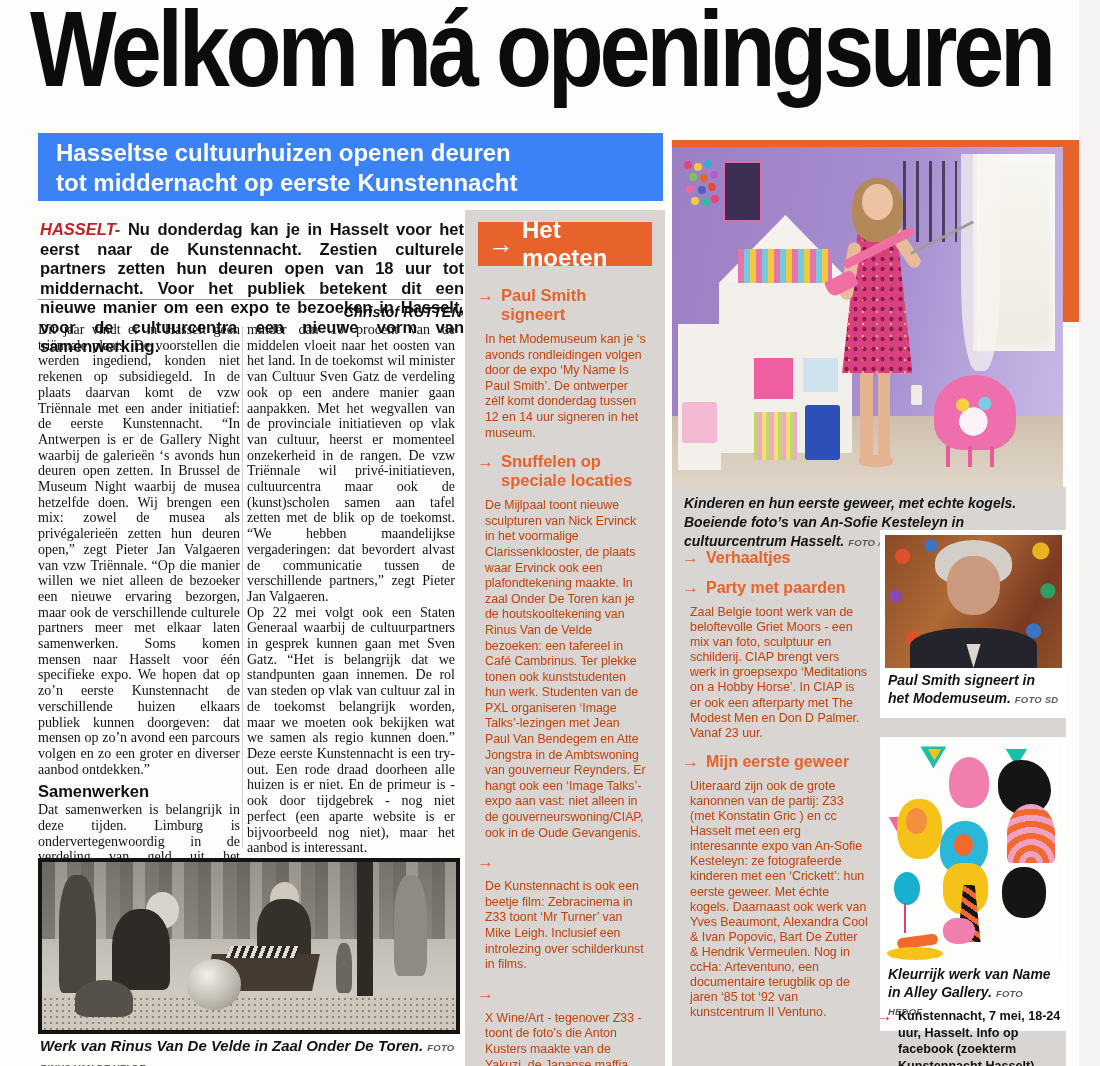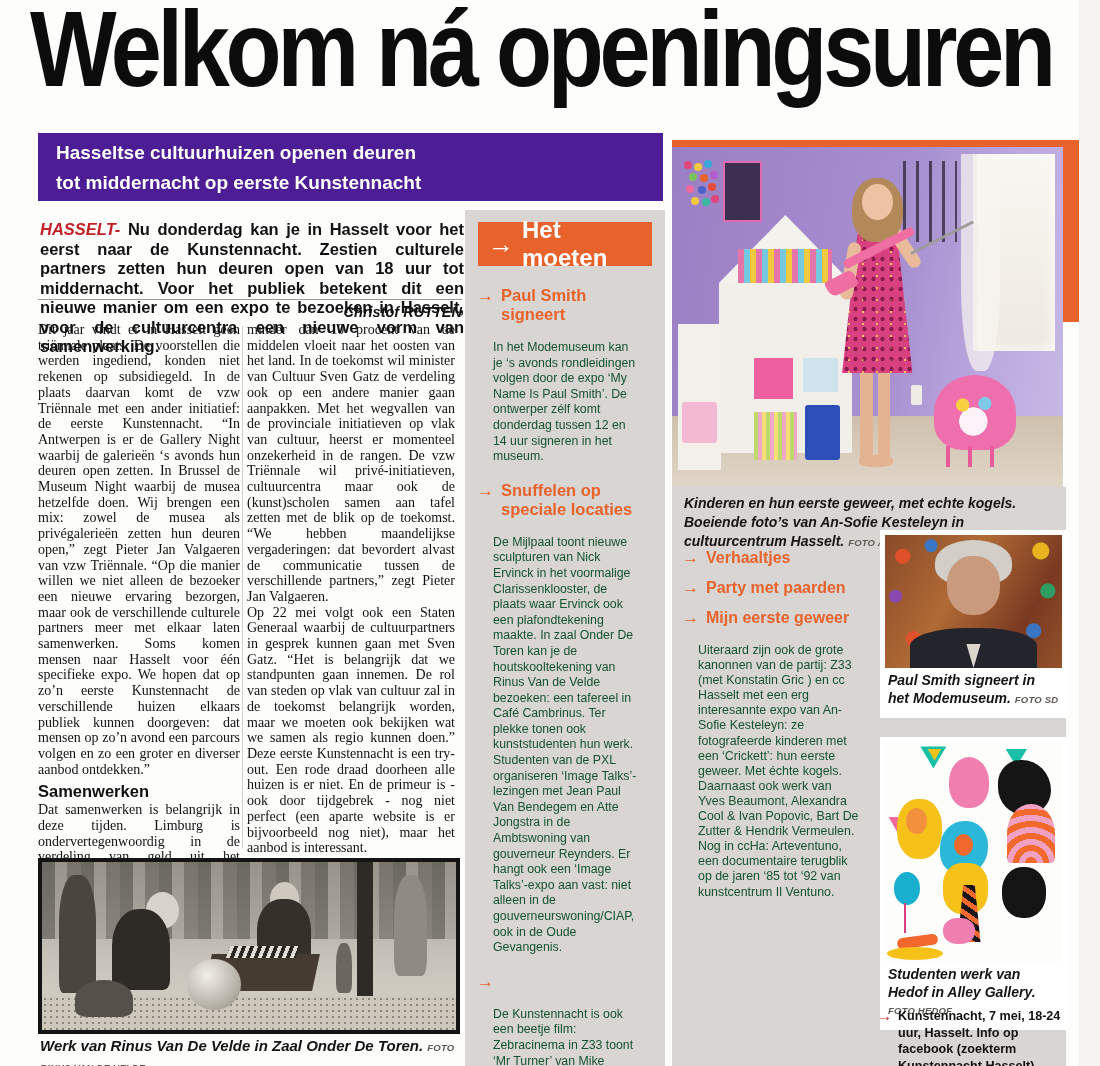--- a/index.html
+++ b/index.html
@@ -2,22 +2,22 @@
 <html><head>
 <meta charset="utf-8">
 <style>
   html,body{margin:0;padding:0;background:#f4f3f1;}
   #page{position:relative;width:1079px;height:1066px;background:#fdfdfc;overflow:hidden;
         font-family:"Liberation Sans",sans-serif;color:#111;}
   
   .headline{position:absolute;left:30px;top:-14px;margin:0;font-size:108px;font-weight:bold;
             letter-spacing:-5px;color:#0c0c0c;white-space:nowrap;
             transform:scaleX(0.85);transform-origin:left top;}
-  .banner{position:absolute;left:38px;top:133px;width:625px;height:68px;background:#4c1d95;
-          color:#fff;font-weight:bold;font-size:19px;line-height:30px;padding:5px 0 0 18px;
+  .banner{position:absolute;left:38px;top:133px;width:625px;height:68px;background:#3b82f6;
+          color:#fff;font-weight:bold;font-size:24px;line-height:30px;padding:5px 0 0 18px;
           box-sizing:border-box;transform-origin:left top;}
   
   .intro{position:absolute;left:28px;top:208px;width:424px;margin:12px;font-weight:bold;
          font-size:16.5px;line-height:19.5px;text-align:justify;}
   .dateline{color:#C32026;font-style:italic;}
   .rule{position:absolute;left:38px;top:299px;width:424px;height:1px;background:#9a9a9a;}
   .byline{position:absolute;left:38px;top:304px;width:424px;text-align:right;
           font-weight:bold;font-size:14.5px;font-style:italic;}
   
   .col{position:absolute;top:322px;font-family:"Liberation Serif",serif;font-size:14px;
@@ -36,21 +36,21 @@
   
   .aanbod{position:absolute;left:465px;top:210px;width:200px;height:856px;background:#D8D5D2;
           box-sizing:border-box;padding:12px 10px 0 12px;}
   .aanbod-title{display:flex;align-items:center;gap:8px;background:#E8622C;color:#fff;
                 height:44px;margin:0 3px 20px 1px;padding-left:10px;font-weight:bold;font-size:24px;}
   .ar-w{font-weight:bold;font-size:26px;line-height:1;}
   .sec{margin-bottom:11px;}
   .shead{display:flex;gap:6px;color:#E8622C;font-weight:bold;font-size:16.5px;line-height:19px;
          margin-bottom:4px;}
   .shead .ar{font-size:17px;flex:0 0 18px;}
-  .sbody{margin:16px;font-size:12.3px;line-height:15.6px;color:#14532d;}
+  .sbody{margin:8px;font-size:12.3px;line-height:15.6px;color:#c2410c;}
   
   .right-gray{position:absolute;left:672px;top:487px;width:394px;height:579px;background:#D8D5D2;}
   .orange-block{position:absolute;left:672px;top:140px;width:425px;height:182px;background:#E8622C;}
   .right-col{position:absolute;left:682px;top:548px;width:194px;}
   .right-col .sbody{font-size:12.4px;line-height:15.1px;}
   .right-col .shead{font-size:16px;}
   .white-box{position:absolute;background:#fff;box-sizing:border-box;padding:5px;}
   .ps-box{left:880px;top:530px;width:187px;}
   .hedof-box{left:880px;top:737px;width:187px;}
   .box-cap{padding:4px 3px 5px 3px;font-size:14px;line-height:17.5px;}
@@ -305,20 +305,21 @@
       <div class="shead">
           <span class="ar">→</span>
           <span>Verhaaltjes</span>
         </div>
     </div>
     <div class="sec">
       <div class="shead">
           <span class="ar">→</span>
           <span>Party met paarden</span>
         </div>
+      <p class="sbody">Zaal Belgie toont werk van de beloftevolle Griet Moors - een mix van foto, sculptuur en schilderij. CIAP brengt vers werk in groepsexpo ‘Meditations on a Hobby Horse’. In CIAP is er ook een afterparty met The Modest Men en Don D Palmer. Vanaf 23 uur.</p>
     </div>
     <div class="sec">
       <div class="shead">
           <span class="ar">→</span>
           <span>Mijn eerste geweer</span>
         </div>
       <p class="sbody">Uiteraard zijn ook de grote kanonnen van de partij: Z33 (met Konstatin Gric ) en cc Hasselt met een erg interesannte expo van An-Sofie Kesteleyn: ze fotografeerde kinderen met een ‘Crickett’: hun eerste geweer. Met échte kogels. Daarnaast ook werk van Yves Beaumont, Alexandra Cool &amp; Ivan Popovic, Bart De Zutter &amp; Hendrik Vermeulen. Nog in ccHa: Arteventuno, een documentaire terugblik op de jaren ‘85 tot ‘92 van kunstcentrum Il Ventuno.</p>
     </div>
   </div>
 
@@ -347,21 +348,21 @@
       <div class="h-orange1"></div>
       <div class="h-black2"></div>
       <div class="h-yellow2"></div>
       <div class="h-cone"></div>
       <div class="h-peacock"></div>
       <div class="h-leg"></div>
       <div class="h-pinkface"></div>
       <div class="h-squiggle"></div>
       <div class="h-ground"></div>
     </div>
-    <p class="caption box-cap"><span>Studenten werk van Hedof in Alley Gallery.</span> <span class="credit">FOTO HEDOF</span></p>
+    <p class="caption box-cap"><span>Kleurrijk werk van Name in Alley Gallery.</span> <span class="credit">FOTO HEDOF</span></p>
   </div>
 
   <div class="infobox">
     <span class="ar-r">→</span>
     <span>Kunstennacht, 7 mei, 18-24 uur, Hasselt. Info op facebook (zoekterm Kunstennacht Hasselt)</span>
   </div>
 
 </div>
 
 </body></html>

